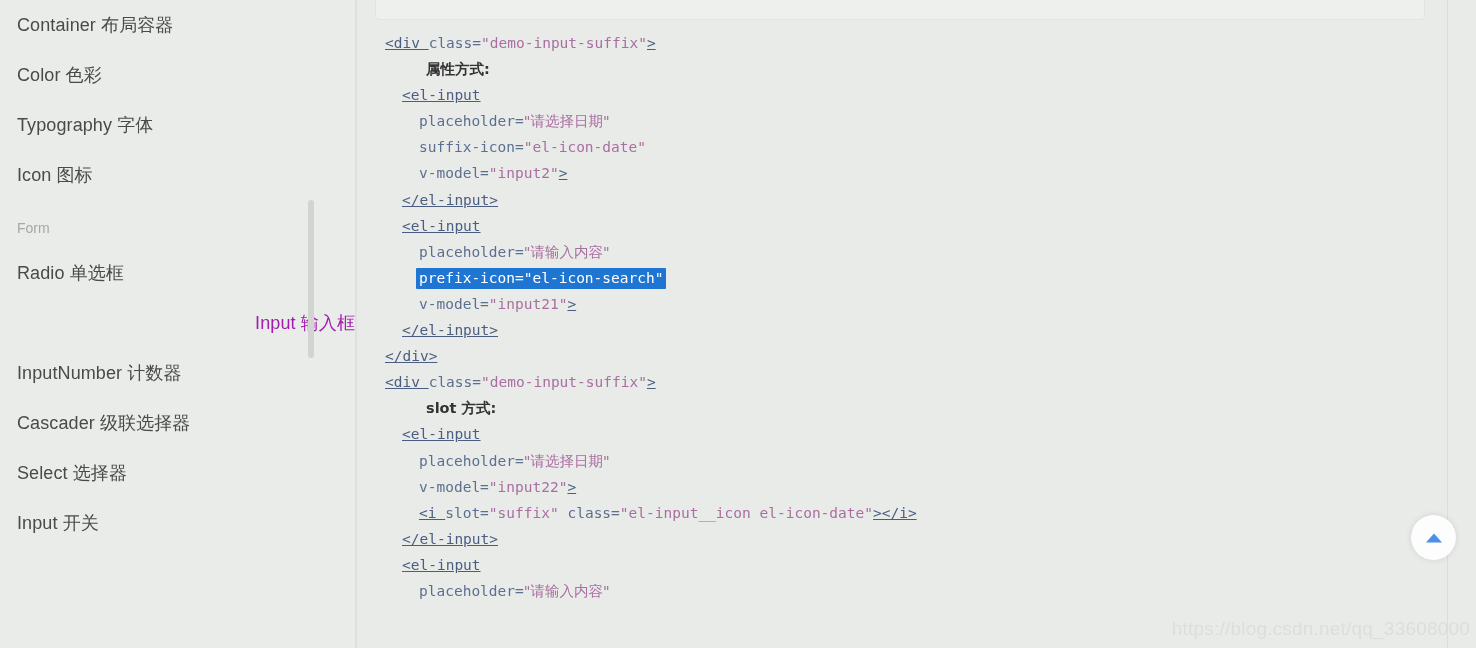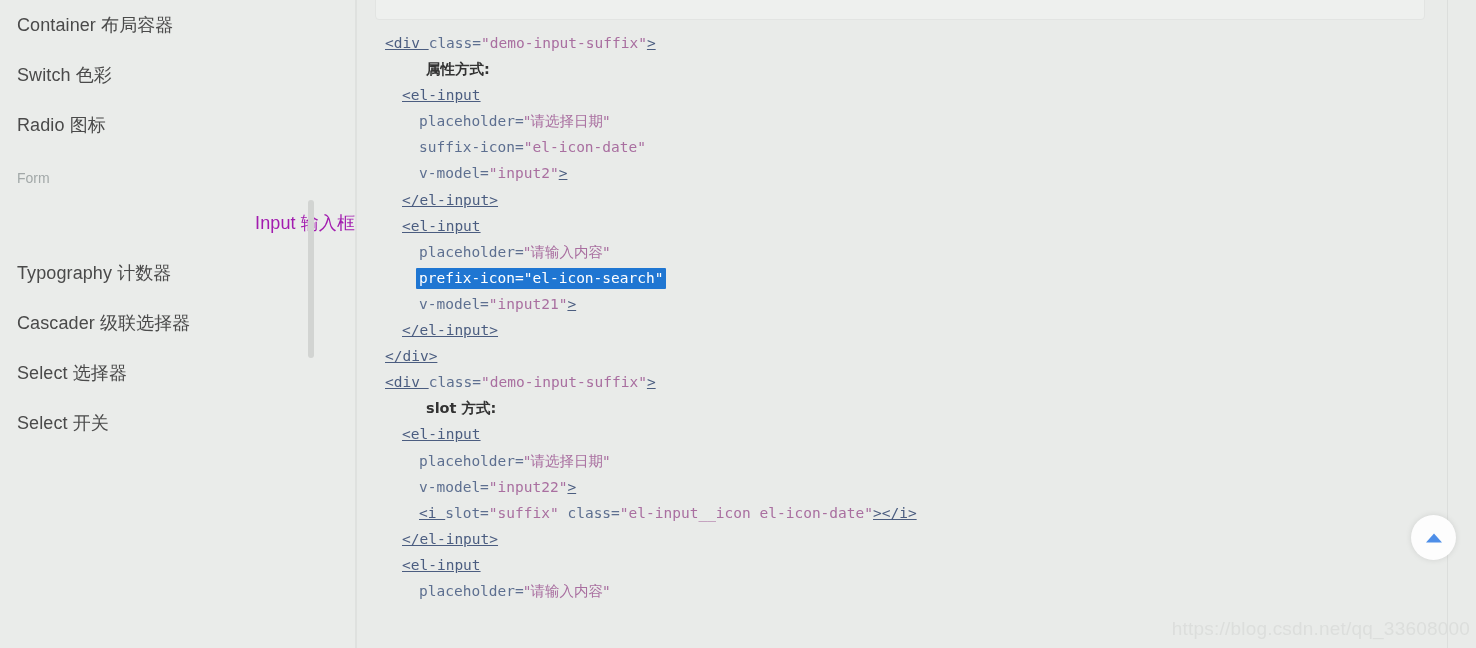--- a/index.html
+++ b/index.html
@@ -203,28 +203,30 @@
   }
 </style>
 </head>
 <body>
 
 <div id="app">
 
   <nav id="sidebar">
     <ul class="nav-list">
         <li class="nav-item">Container 布局容器</li>
-        <li class="nav-item">Switch 色彩</li>
-        <li class="nav-item">Radio 图标</li>
+        <li class="nav-item">Color 色彩</li>
+        <li class="nav-item">Typography 字体</li>
+        <li class="nav-item">Icon 图标</li>
         <li class="nav-group">Form</li>
+        <li class="nav-item">Radio 单选框</li>
         <li class="nav-item active">Input 输入框</li>
-        <li class="nav-item">Typography 计数器</li>
+        <li class="nav-item">InputNumber 计数器</li>
         <li class="nav-item">Cascader 级联选择器</li>
         <li class="nav-item">Select 选择器</li>
-        <li class="nav-item">Select 开关</li>
+        <li class="nav-item">Input 开关</li>
       </ul>
 
     <div id="sidebar-scrollbar-track"></div>
     <div id="sidebar-scrollbar-thumb"></div>
   </nav>
 
   <div id="sidebar-divider"></div>
 
   <main id="main">
     <div id="card-top-edge"></div>

